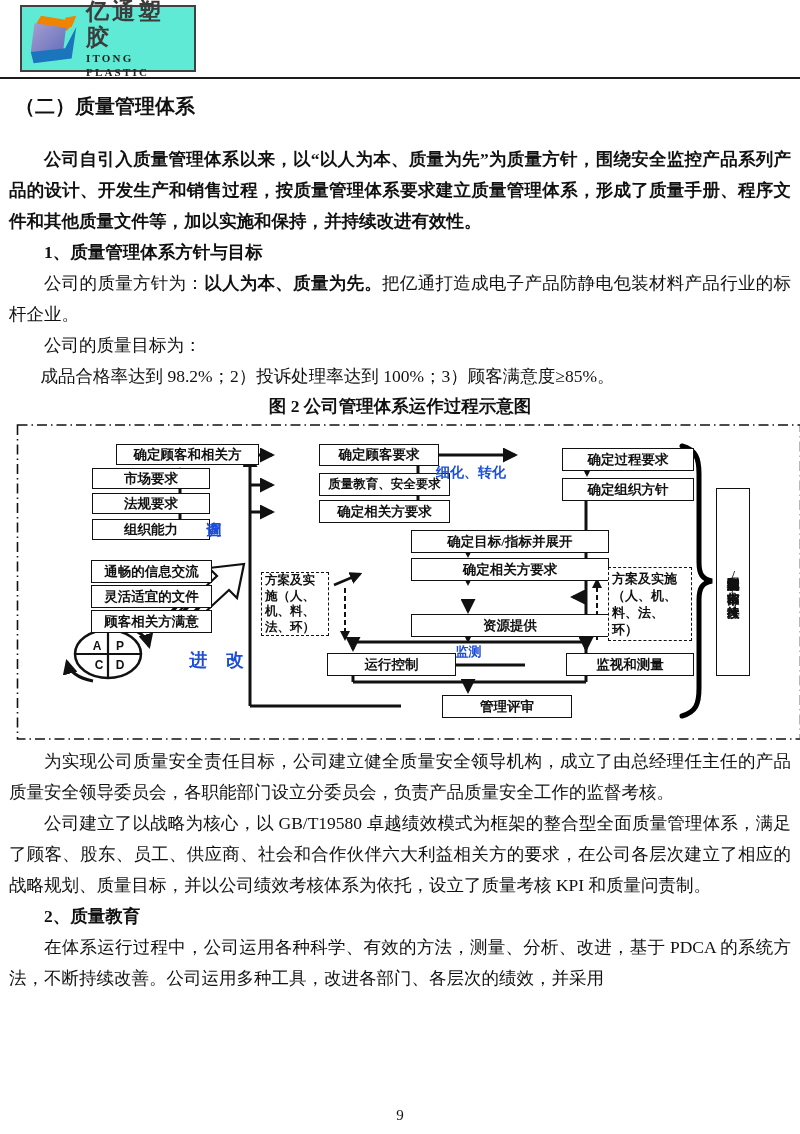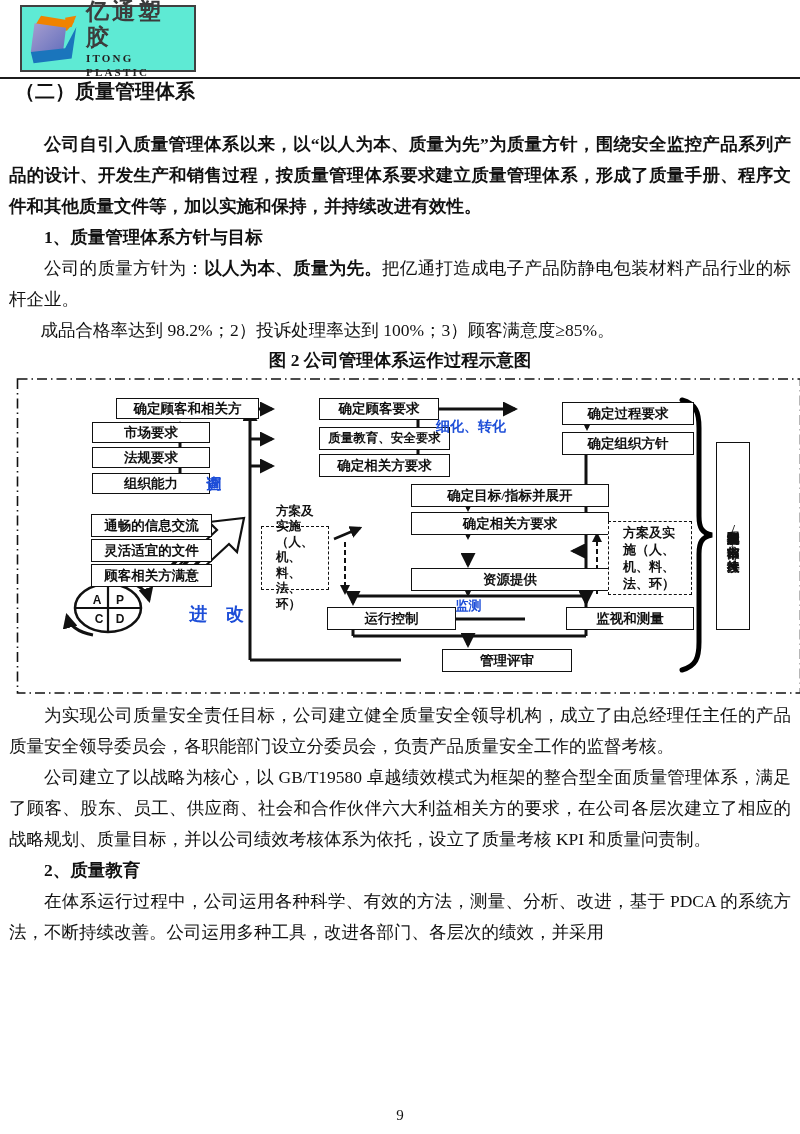--- a/index.html
+++ b/index.html
@@ -14,41 +14,41 @@
     position: absolute; left: 20px; top: 5px; width: 176px; height: 67px;
     background: #5eead4; border: 2px solid #404040;
     display: flex; align-items: center; padding: 4px 6px;
   }
   .logo-mark { width: 52px; height: 54px; flex: 0 0 auto; }
   .logo-text { margin-left: 6px; }
   .logo-cn { font-size: 23px; font-weight: bold; color: #3c3c3c; letter-spacing: 3px; line-height: 26px; }
   .logo-en { font-size: 11px; font-weight: bold; color: #222; letter-spacing: 2.2px; line-height: 14px; }
   .header-rule { position: absolute; left: 0; top: 77px; width: 800px; height: 2px; background: #1c1c1c; }
   
-  .main { position: absolute; left: 0; top: 64px; width: 800px; padding: 0 9px; }
+  .main { position: absolute; left: 0; top: 79px; width: 800px; padding: 0 9px; }
   .doc-title { font-size: 20px; font-weight: bold; margin: 13px 0 0 6px; line-height: 28px; }
   .para { font-size: 17.5px; line-height: 31px; text-align: justify; text-indent: 2em; }
   .para.first { margin-top: 24px; font-weight: bold; }
   .bold { font-weight: bold; }
   .sec-head { font-size: 17.5px; font-weight: bold; line-height: 31px; text-indent: 2em; }
   .goal-line { font-size: 17.5px; line-height: 31px; text-indent: 1.8em; }
   .fig-caption { font-size: 17.5px; font-weight: bold; text-align: center; line-height: 29px; }
   .footer-num { position: absolute; left: 0; bottom: 10px; width: 800px; text-align: center; font-size: 15px; }
   
   .diagram { position: relative; width: 786px; height: 320px; margin: 1px 0 4px 7px;
              font-family: "Liberation Serif", "DejaVu Serif", serif; }
   .diagram svg { position: absolute; left: 0; top: 0; }
   .db {
     position: absolute; background: #fff; border: 1.7px solid #111;
     font-size: 13.5px; font-weight: 600; text-align: center; color: #111;
     display: flex; align-items: center; justify-content: center; white-space: nowrap; margin-left: 41px;
   }
   .ddash {
     position: absolute; background: #fff; border: 1.6px dashed #111;
-    font-weight: 600; color: #111; text-align: left; padding: 2px 14px;
+    font-weight: 600; color: #111; text-align: left; padding: 2px 3px;
     display: flex; align-items: center; justify-content: center;
   }
   .dlabel { position: absolute; font-size: 14px; font-weight: 600; color: #1d4ed8; text-align: center; white-space: nowrap; }
   .vtext { writing-mode: vertical-rl; text-orientation: upright; }
   .side-note {
     position: absolute; left: 700px; top: 66px; width: 34px; height: 188px;
     border: 1.5px solid #111; background: #fff; font-size: 12.5px; font-weight: 600;
     display: flex; align-items: center; justify-content: center;
     writing-mode: vertical-rl; text-orientation: upright; line-height: 1;
   }
@@ -79,20 +79,21 @@
       <div class="logo-en">ITONG PLASTIC</div>
     </div>
   </div>
   <div class="header-rule"></div>
 
   <div class="main">
     <div class="doc-title">（二）质量管理体系</div>
     <p class="para first">公司自引入质量管理体系以来，以“以人为本、质量为先”为质量方针，围绕安全监控产品系列产品的设计、开发生产和销售过程，按质量管理体系要求建立质量管理体系，形成了质量手册、程序文件和其他质量文件等，加以实施和保持，并持续改进有效性。</p>
     <div class="sec-head">1、质量管理体系方针与目标</div>
     <p class="para"><span>公司的质量方针为：</span><span class="bold">以人为本、质量为先。</span><span>把亿通打造成电子产品防静电包装材料产品行业的标杆企业。</span></p>
+    <p class="para">公司的质量目标为：</p>
     <div class="goal-line">成品合格率达到 98.2%；2）投诉处理率达到 100%；3）顾客满意度≥85%。</div>
     <div class="fig-caption">图 2 公司管理体系运作过程示意图</div>
 
     <div class="diagram">
       <svg width="786" height="320" viewBox="0 0 786 320">
         <defs>
           <marker id="ah" viewBox="0 0 10 10" refX="8" refY="5" markerWidth="5" markerHeight="5" orient="auto-start-reverse">
             <path d="M0,0 L10,5 L0,10 z" fill="#111"></path>
           </marker>
         </defs>

